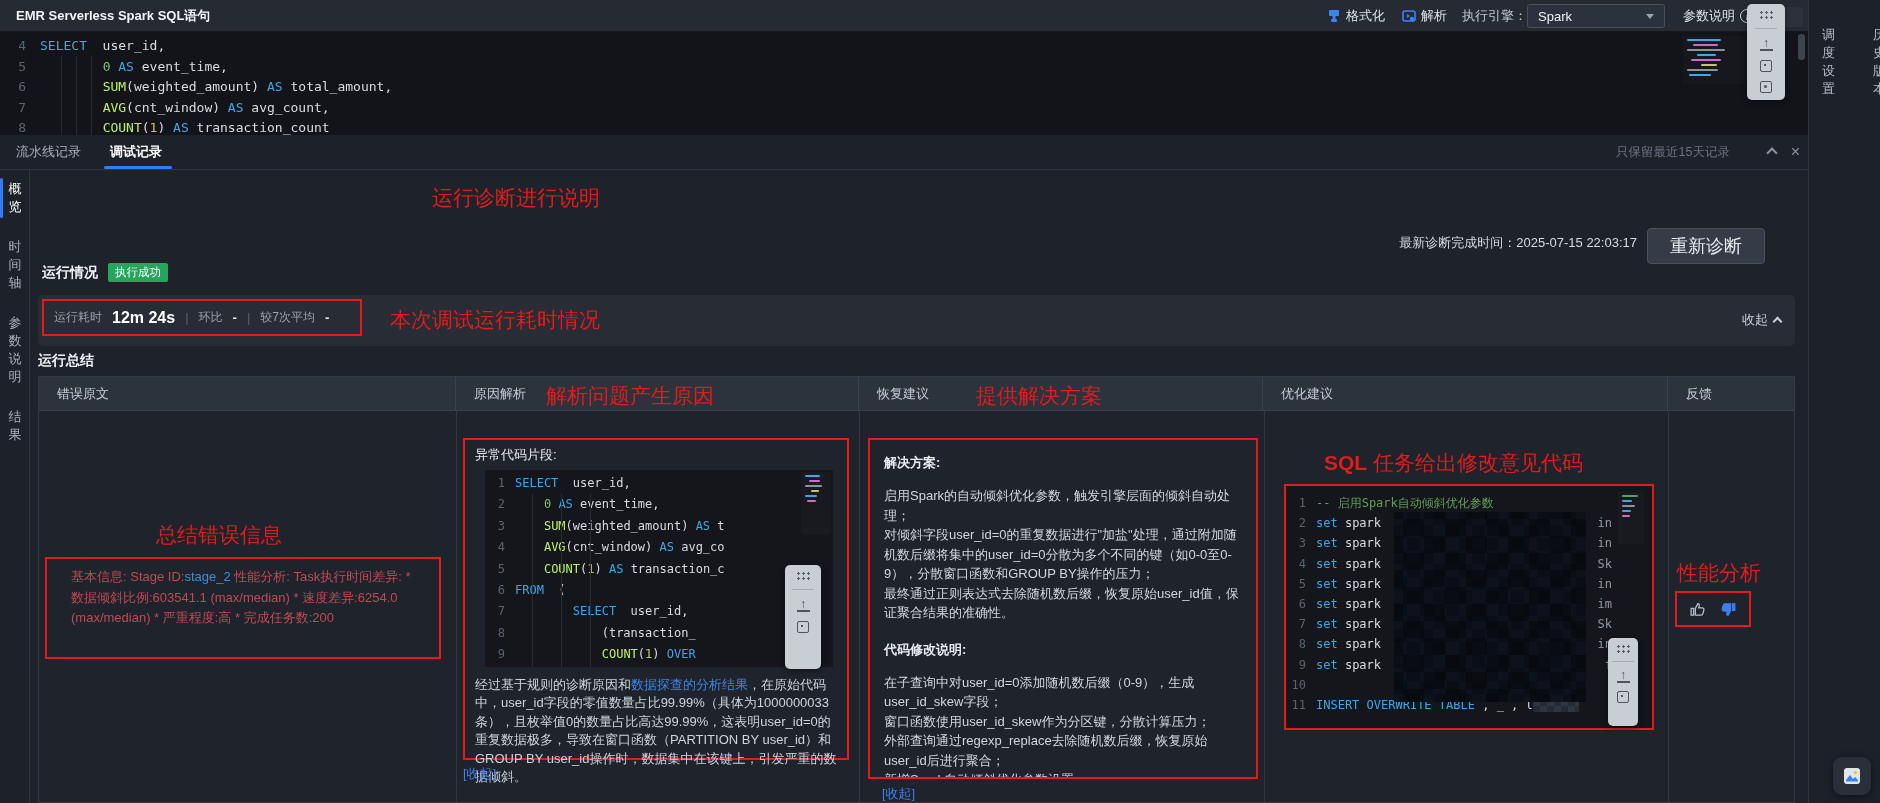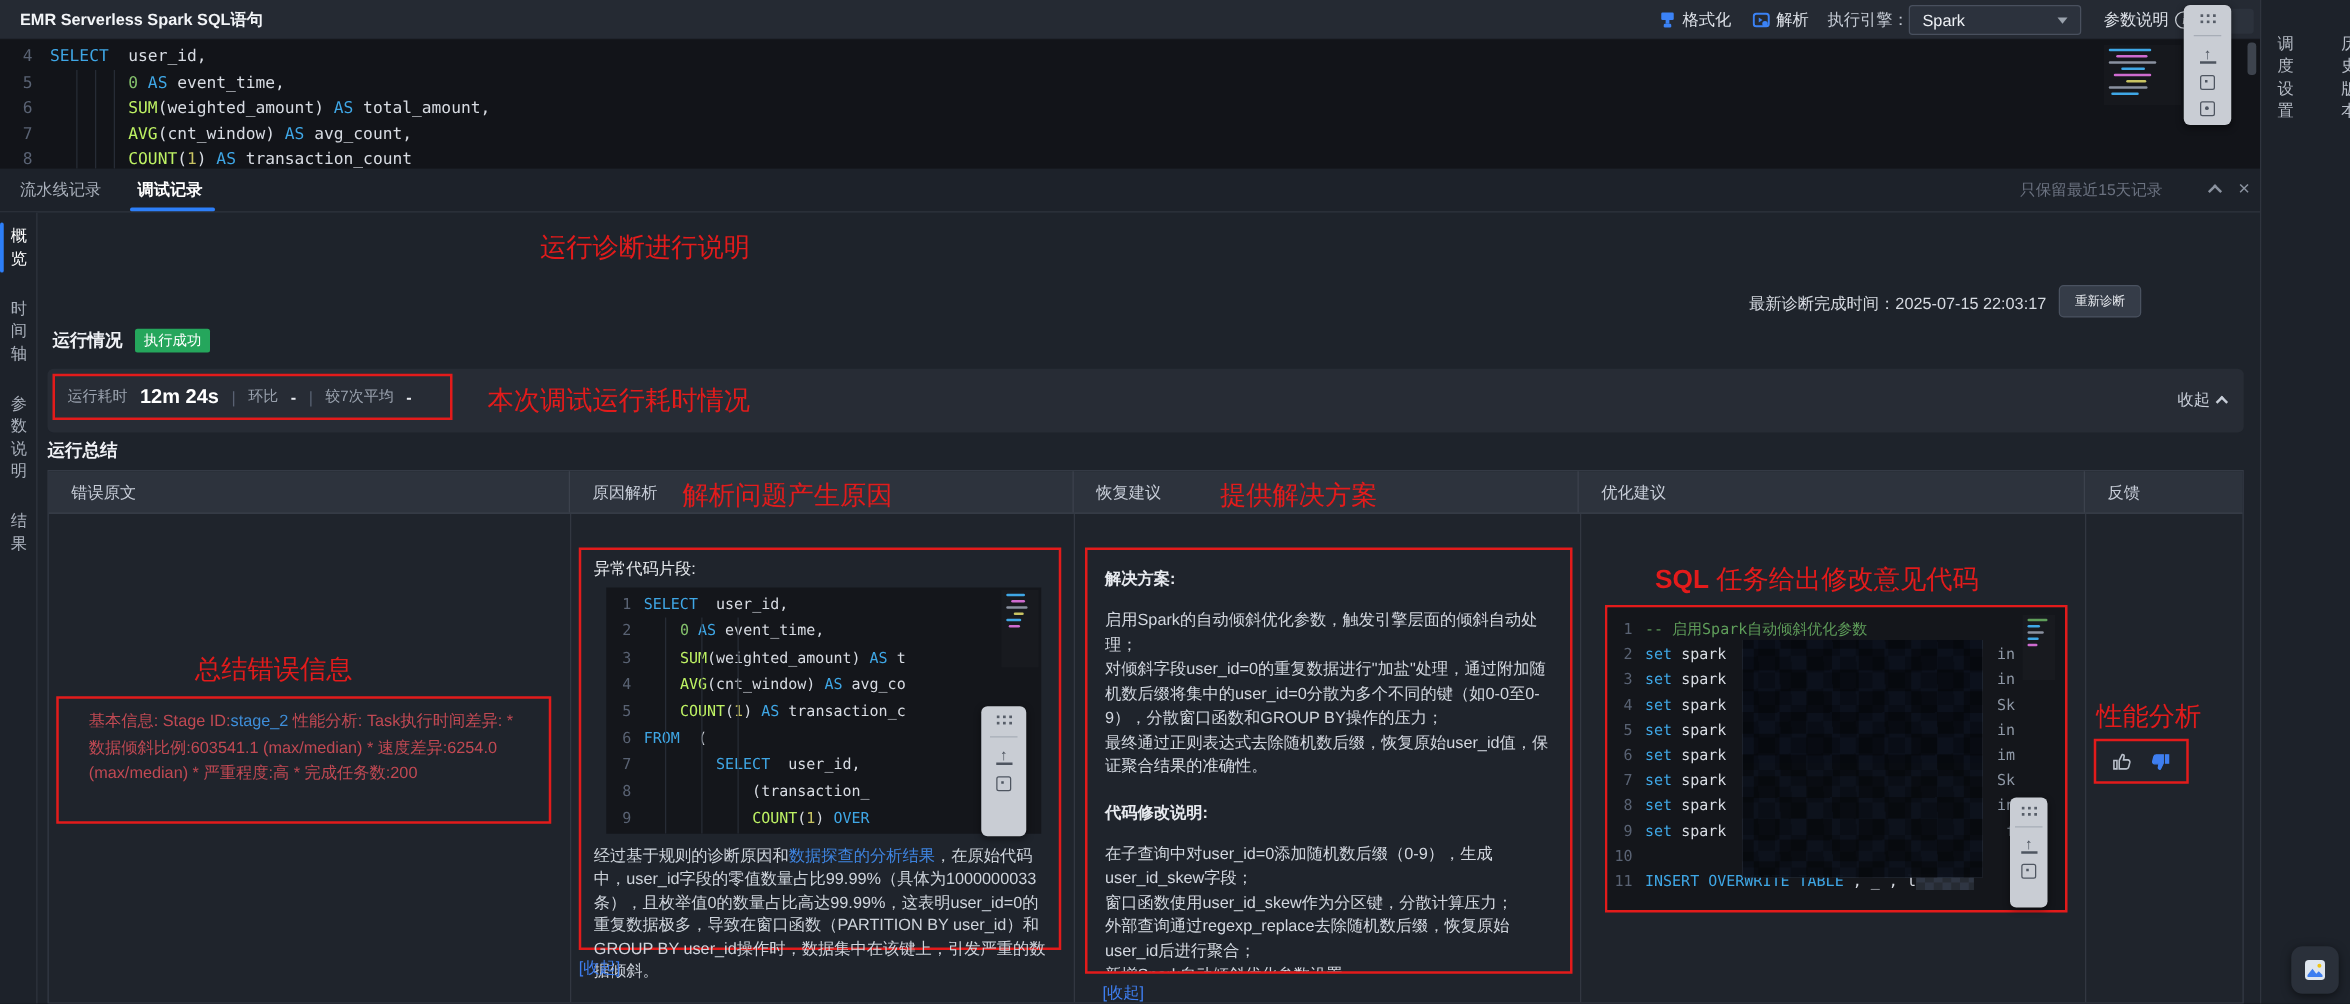--- a/index.html
+++ b/index.html
@@ -66,21 +66,21 @@
   .redbox{border:2px solid #e31b1b}
   .annot{color:#e31b1b;font-size:21px;font-weight:500;white-space:nowrap}
 
   .diagbox{position:absolute;left:6px;top:8px;width:380px;height:39px;display:flex;align-items:center;gap:9px;padding-left:10px}
   .gdot{width:9px;height:9px;border-radius:50%;background:#2bb25f;box-shadow:0 0 0 3px rgba(43,178,95,.22);flex:none}
   .diag-name{font-weight:bold;color:#f0f2f6}
   .badge{background:#25a65c;color:#fff;font-size:11.5px;padding:2px 7px;border-radius:2px;white-space:nowrap}
   .diag-detail{color:#9aa1ac;font-size:12.5px;white-space:nowrap}
 
   .latest-text{position:absolute;top:64px;right:171px;color:#d6dae1}
-  .btn{background:#353c48;border:1px solid #4a5260;border-radius:4px;color:#e6e9ee;font-size:10px;padding:5px 12px;cursor:pointer}
+  .btn{background:#353c48;border:1px solid #4a5260;border-radius:4px;color:#e6e9ee;font-size:18px;padding:5px 22px;cursor:pointer}
   .rediagnose{position:absolute;top:58px;left:1617px}
 
   .runstatus{position:absolute;left:12px;top:93px;display:flex;align-items:center;gap:10px}
   .sec-title{font-size:14px;font-weight:bold;color:#f0f2f6}
 
   .durpanel{position:absolute;left:8px;top:125px;width:1757px;height:51px;background:#272c35;border-radius:5px}
   .durbox{position:absolute;left:4px;top:4px;width:320px;height:37px;display:flex;align-items:center;gap:10px;padding-left:10px}
   .dur-label{color:#9aa2ae;font-size:12px}
   .dur-value{color:#fff;font-weight:bold;font-size:16px}
   .dur-sep{color:#596273}

